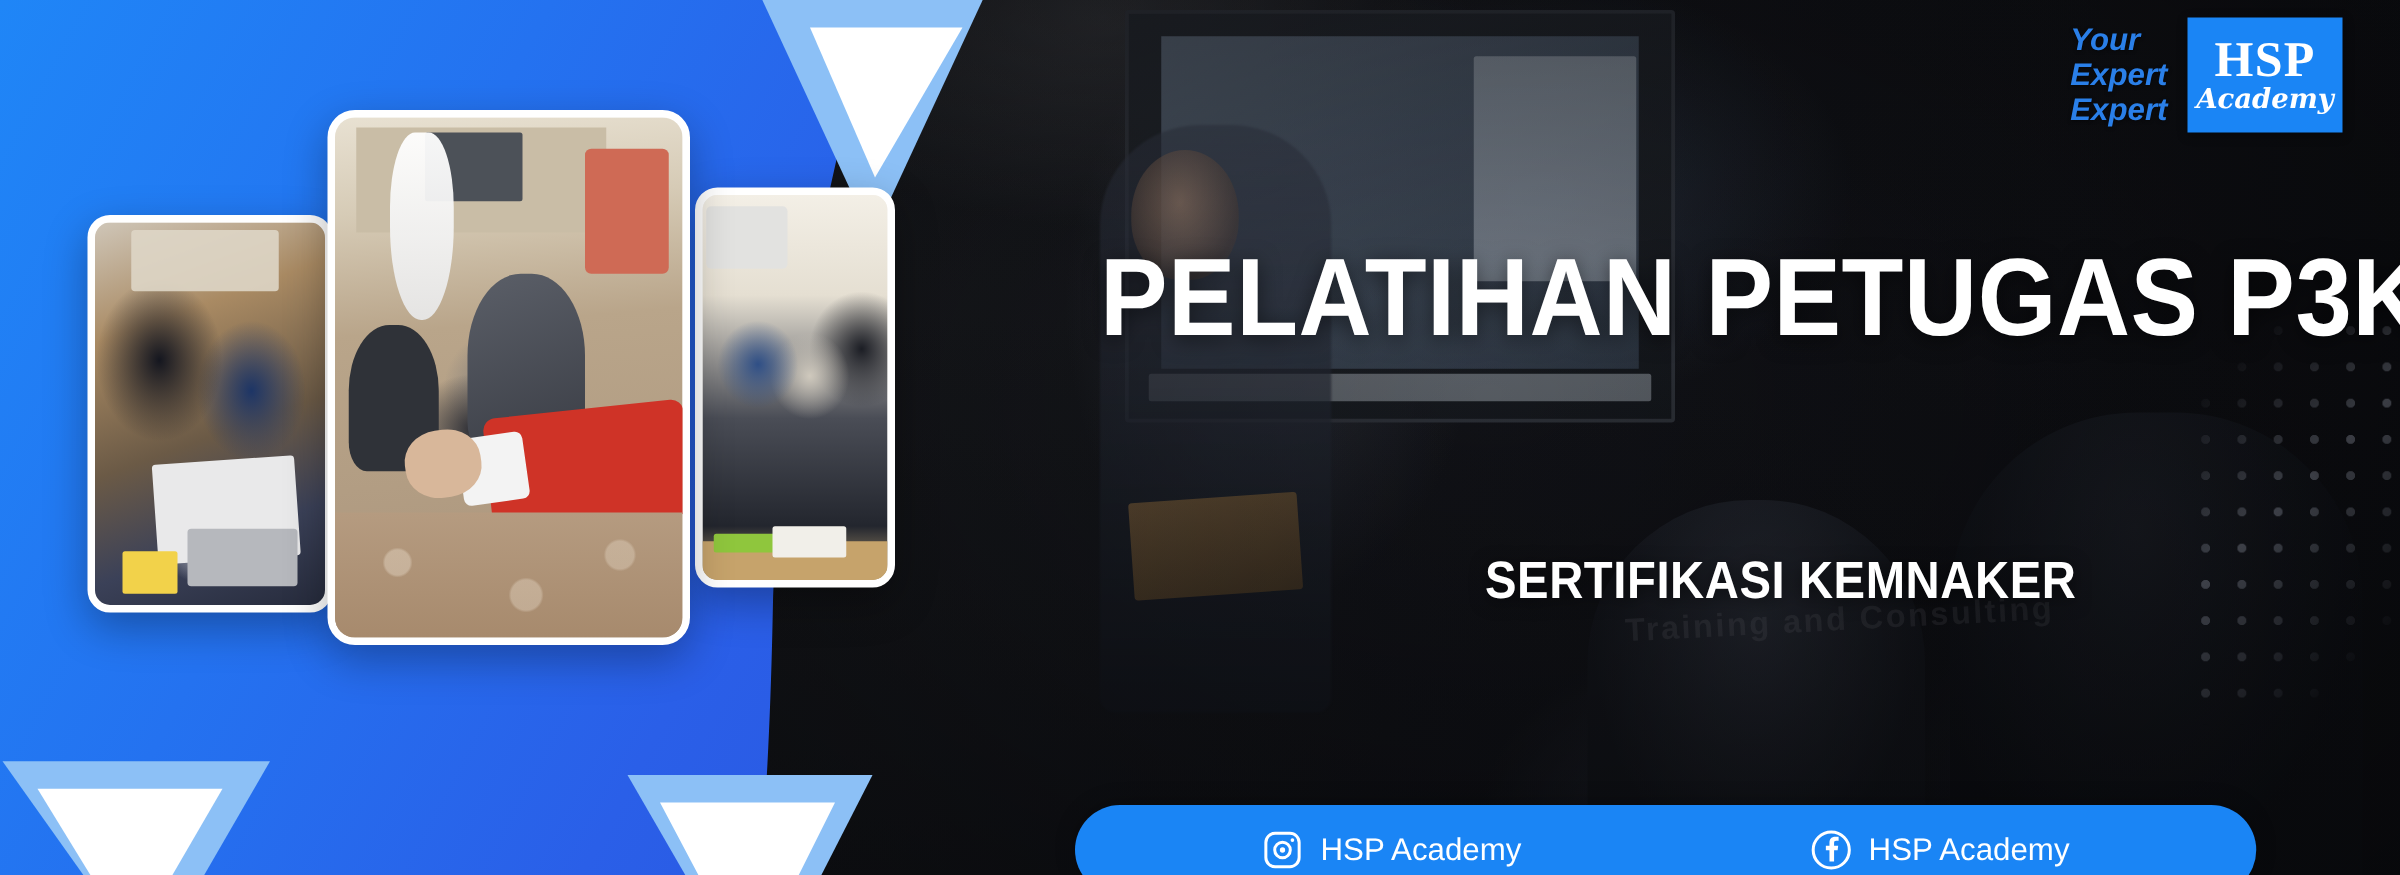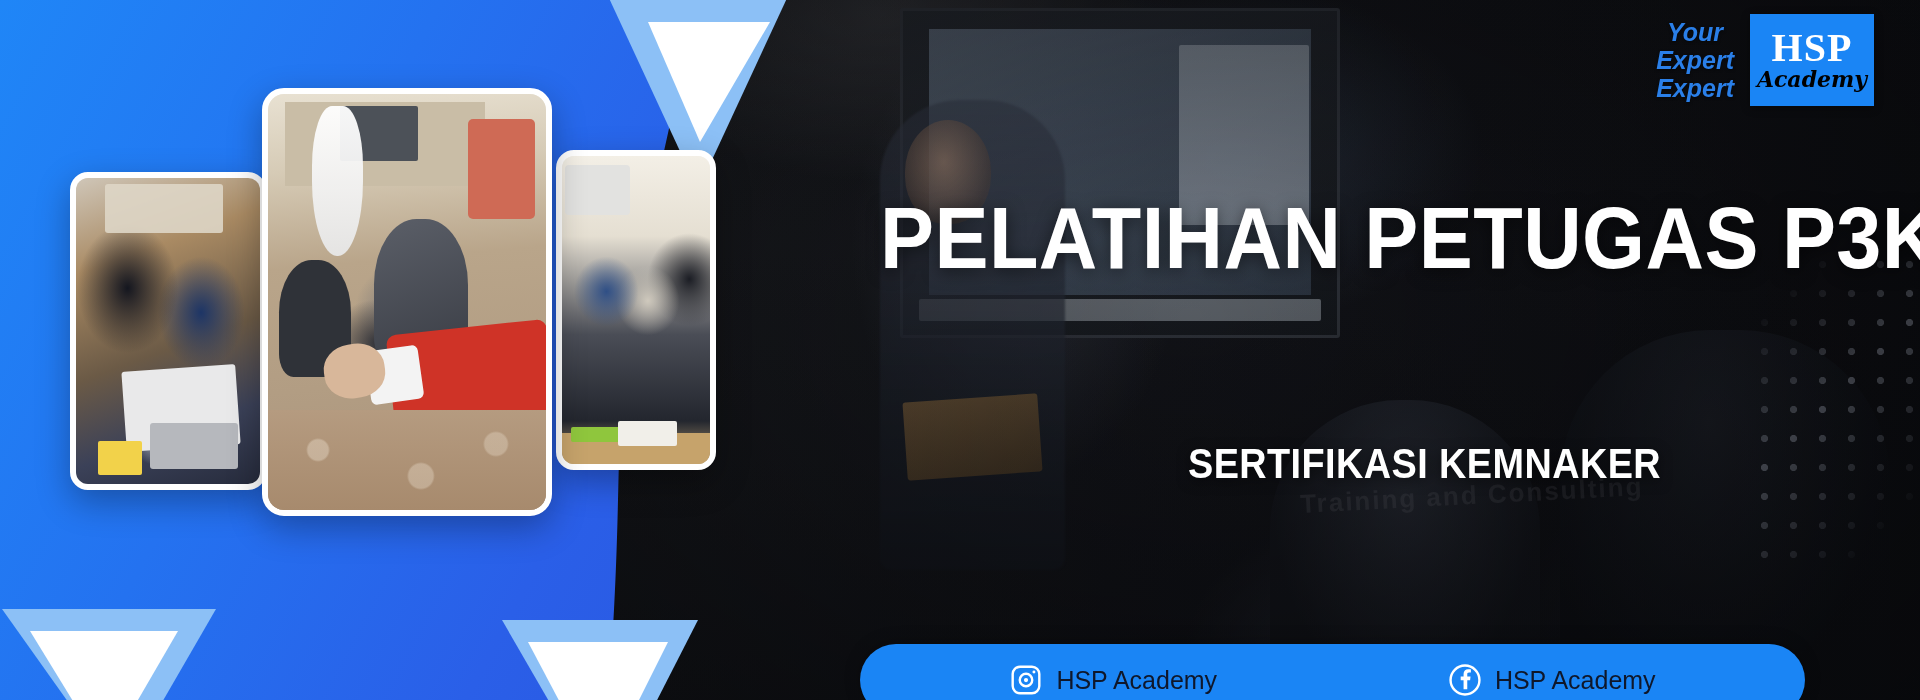--- a/index.html
+++ b/index.html
@@ -211,57 +211,57 @@
     text-shadow:0 3px 14px rgba(0,0,0,.6);
     white-space:nowrap;
   }
 
   
   .logo-wrap {
     position:absolute; right:46px; top:14px; z-index:9;
     display:flex; align-items:center; gap:16px;
   }
   .tagline {
-    text-align:center;
+    text-align:left;
     font-style:italic; font-weight:700;
     font-size:25px; line-height:1.12;
     color:#2a7fe8;
     text-shadow:0 1px 3px rgba(0,0,0,.5);
   }
   .logo-box {
     width:124px; height:92px;
     background:#1a85f5;
     display:flex; flex-direction:column; align-items:center; justify-content:center;
     box-shadow:0 2px 8px rgba(0,0,0,.4);
   }
   .logo-hsp {
     font-family:"Liberation Serif", serif;
     font-weight:700; font-size:40px; line-height:.92;
     color:#ffffff; letter-spacing:1px;
   }
   .logo-academy {
     font-family:"DejaVu Serif", serif;
     font-style:italic; font-weight:700;
-    font-size:22px; line-height:1; color:#000000;
+    font-size:22px; line-height:1; color:#ffffff;
     margin-top:1px;
   }
 
   
   .social-bar {
     position:absolute; left:860px; top:644px; width:945px; height:72px;
     background:#1a85f5;
     border-radius:36px;
     display:flex; align-items:center; justify-content:space-around;
     padding:0 34px;
     z-index:9;
     box-shadow:0 -2px 16px rgba(0,0,0,.25);
   }
   .social-item { display:flex; align-items:center; gap:13px; cursor:pointer; }
   .social-item .label {
-    color:#0f172a; font-size:25px; font-weight:400;
+    color:#ffffff; font-size:25px; font-weight:400;
     font-family:"Liberation Sans", sans-serif;
     white-space:nowrap;
   }
   .social-item svg { display:block; flex:none; }
 </style>
 </head>
 <body>
 
 <div class="banner">
 

